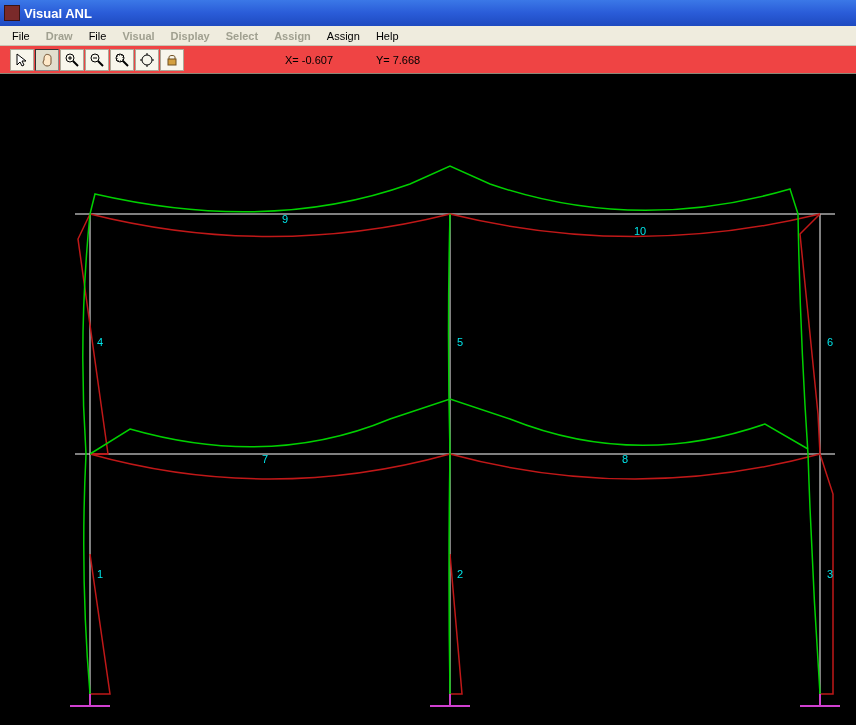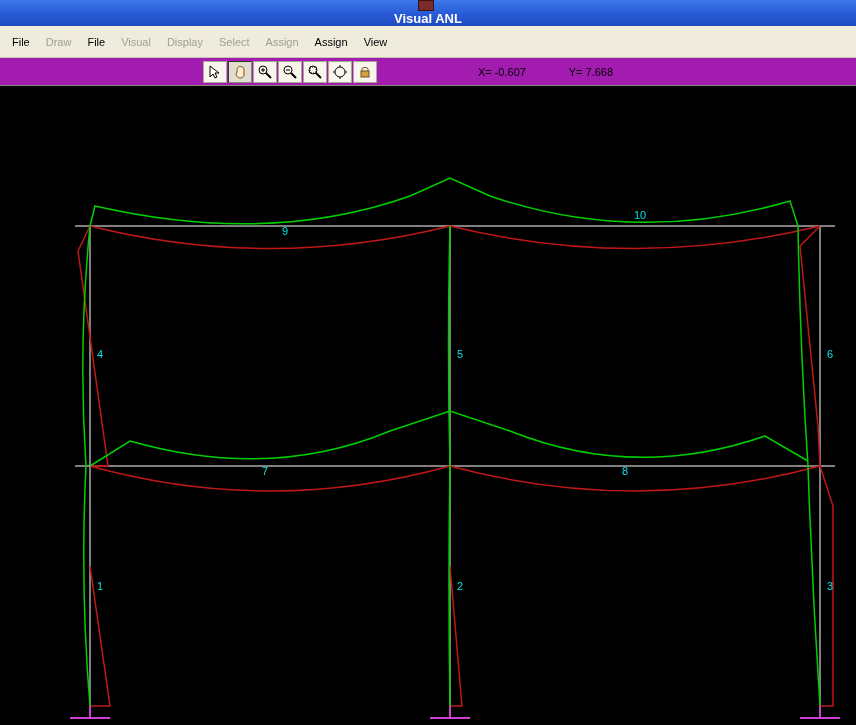--- a/index.html
+++ b/index.html
@@ -3,39 +3,39 @@
 <meta charset="utf-8">
 <style>
   * { box-sizing: border-box; margin: 0; padding: 0; font-family: Tahoma, sans-serif; }
   body { width: 856px; height: 725px; background: #000; overflow: hidden; }
 
   
   .titlebar {
     height: 26px;
     background: linear-gradient(to bottom, #3b78e7 0%, #2a5cd8 50%, #1e4ac0 100%);
     display: flex; align-items: center; padding: 0 4px; color: #fff;
-    font-size: 13px; font-weight: bold; flex-direction: column;
+    font-size: 13px; font-weight: bold;
   }
   .titlebar .app-icon {
     width: 16px; height: 16px; margin-right: 4px;
     background: #7a2a2a; border: 1px solid #3a1414; display:inline-block;
   }
 
   
   .menubar {
-    height: 32px; background: #efecde; border-bottom: 1px solid #c8c4b4;
+    height: 20px; background: #efecde; border-bottom: 1px solid #c8c4b4;
     display: flex; align-items: center; padding: 0 4px; font-size: 11px;
   }
   .menubar .item { padding: 2px 8px; color: #000; cursor: default; }
-  .menubar .item.disabled { color: #a0a090; }
+  .menubar .item.disabled { color: #a0a090; font-weight: bold; }
 
   
   .toolbar {
-    height: 28px; background: #a21caf; border-bottom: 1px solid #8a8878;
-    display: flex; align-items: center; padding: 0 10px; font-size: 11px; color:#000;justify-content:center;
+    height: 28px; background: #ef4444; border-bottom: 1px solid #8a8878;
+    display: flex; align-items: center; padding: 0 10px; font-size: 11px; color:#000;
   }
   .toolbar .btn {
     width: 24px; height: 22px; border: 1px solid #aca899;
     background: #f8f6ec; margin-right: 1px; display:flex;
     align-items:center; justify-content:center; cursor:default;
     position: relative;
   }
   .toolbar .btn.pressed { background:#e2decd; border:1px inset #888; }
   .toolbar svg { width: 16px; height: 16px; }
   .toolbar .coords { margin-left: 100px; color:#000; }
@@ -62,21 +62,21 @@
 
 <div class="menubar">
   <div class="item">File</div>
   <div class="item disabled">Draw</div>
   <div class="item">File</div>
   <div class="item disabled">Visual</div>
   <div class="item disabled">Display</div>
   <div class="item disabled">Select</div>
   <div class="item disabled">Assign</div>
   <div class="item">Assign</div>
-  <div class="item">View</div>
+  <div class="item">Help</div>
 </div>
 
 <div class="toolbar">
   <div class="btn">
     <svg viewBox="0 0 16 16">
       <path d="M3 2 L3 13 L6 10 L8 14 L10 13 L8 9 L12 9 Z" fill="#fff" stroke="#000"></path>
     </svg>
   </div>
   <div class="btn pressed">
     <svg viewBox="0 0 16 16">
@@ -181,14 +181,14 @@
 
   <div class="member-label" style="left:100px; top:500px;">1</div>
   <div class="member-label" style="left:460px; top:500px;">2</div>
   <div class="member-label" style="left:830px; top:500px;">3</div>
   <div class="member-label" style="left:100px; top:268px;">4</div>
   <div class="member-label" style="left:460px; top:268px;">5</div>
   <div class="member-label" style="left:830px; top:268px;">6</div>
   <div class="member-label" style="left:265px; top:385px;">7</div>
   <div class="member-label" style="left:625px; top:385px;">8</div>
   <div class="member-label" style="left:285px; top:145px;">9</div>
-  <div class="member-label" style="left:640px; top:129px;">10</div>
+  <div class="member-label" style="left:640px; top:157px;">10</div>
 </div>
 
 </body></html>

